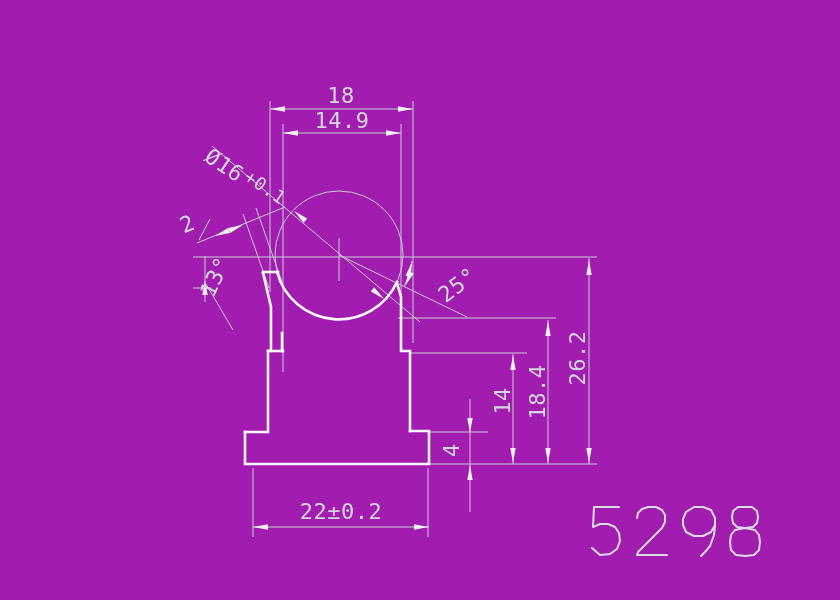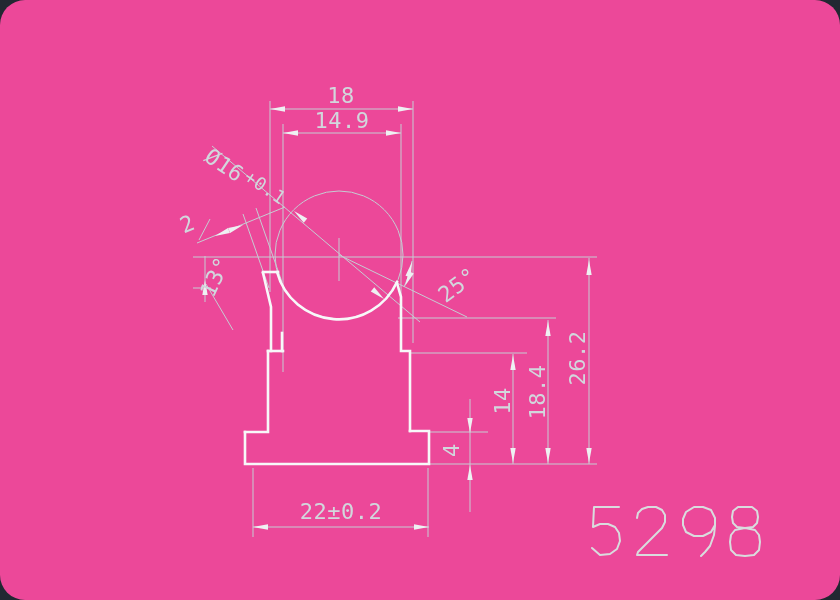--- a/index.html
+++ b/index.html
@@ -1,16 +1,16 @@
 <!DOCTYPE html>
 <html><head>
 <meta charset="utf-8">
 <style>
   html,body{margin:0;padding:0;background:#222832;}
-  .stage{position:relative;width:840px;height:600px;background:#ec4899;overflow:hidden;border-radius:25px;}
+  .stage{position:relative;width:840px;height:600px;background:#a21caf;overflow:hidden;}
   svg{display:block;}
   .thin{stroke:#c6ccd3;stroke-width:1;fill:none;}
   .thick{stroke:#f7f8f9;stroke-width:2.6;fill:none;stroke-linecap:square;stroke-linejoin:miter;}
   .arrow{fill:#eef0f2;stroke:none;}
   .dimtext{font-family:"DejaVu Sans Mono", monospace;font-size:22px;fill:#d2d7dd;letter-spacing:0.5px;}
   .dimtext.small{font-size:18px;}
   .glyphstroke{stroke:#d9dcde;stroke-width:2;fill:none;stroke-linejoin:round;stroke-linecap:round;}
 </style>
 </head>
 <body>

